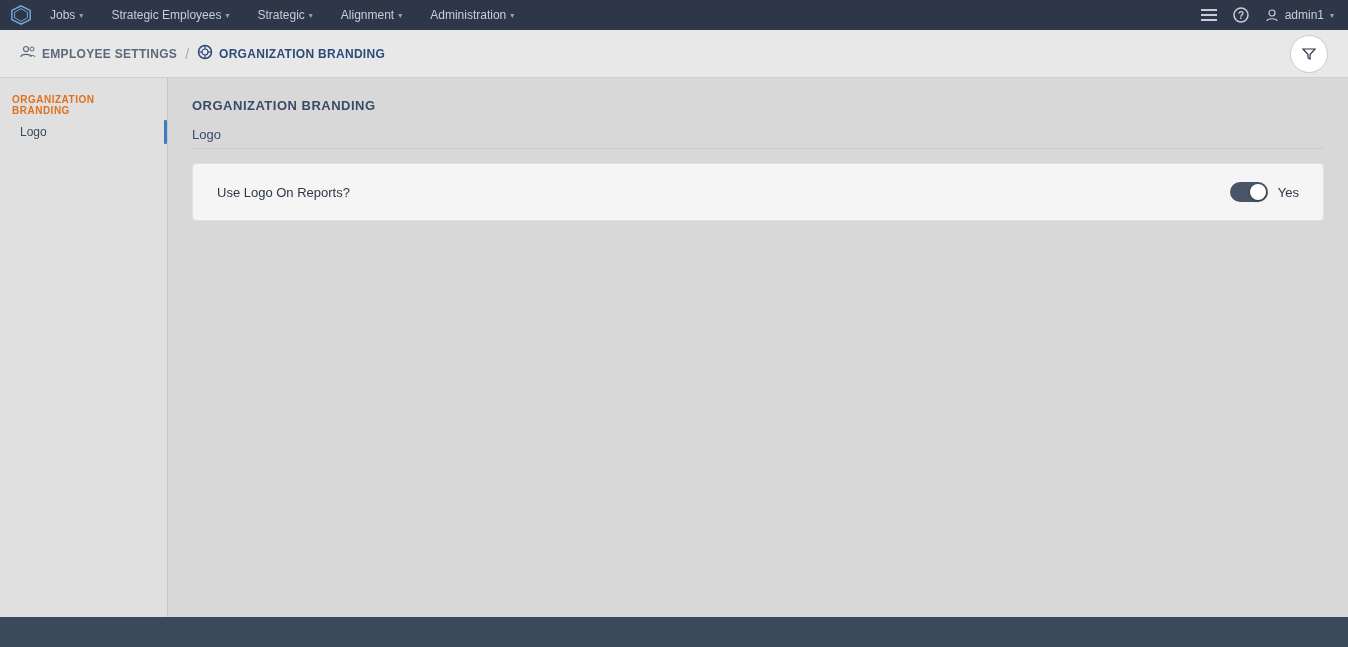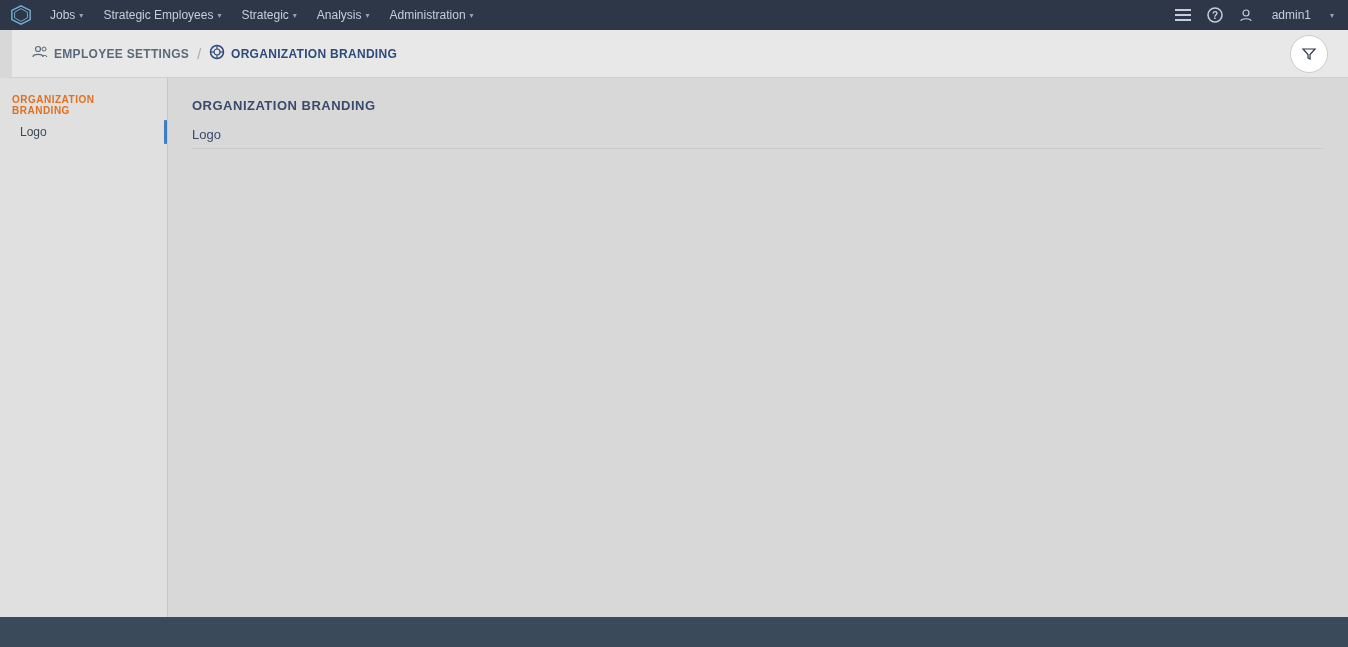--- a/index.html
+++ b/index.html
@@ -23,21 +23,21 @@
       align-items: center;
       justify-content: center;
     }
     .topnav-logo svg {
       width: 22px; height: 22px;
     }
     .topnav-nav {
       display: flex;
       align-items: center;
       flex: 1;
-      gap: 0;
+      gap: 8px;
     }
     .topnav-item {
       color: #c8cdd8;
       font-size: 12px;
       padding: 0 10px;
       height: 30px;
       display: flex;
       align-items: center;
       gap: 4px;
       cursor: pointer;
@@ -57,34 +57,33 @@
       color: #c8cdd8;
       width: 28px; height: 28px;
       display: flex; align-items: center; justify-content: center;
       cursor: pointer;
       font-size: 14px;
       border-radius: 3px;
     }
     .topnav-user {
       color: #c8cdd8;
       font-size: 12px;
-      display: flex; align-items: center; gap: 19px;
+      display: flex; align-items: center; gap: 6px;
       cursor: pointer;
       padding: 0 6px;
     }
 
     
     .breadcrumb-bar {
       background: #e8e8e8;
       height: 48px;
       display: flex;
       align-items: center;
       padding: 5px 20px;
       border-bottom: 1px solid #d0d0d0;
-      margin-left: 12px;
     }
     .breadcrumb-item {
       display: flex; align-items: center; gap: 6px;
       font-size: 12px;
       color: #5a6a7a;
       font-weight: 600;
       letter-spacing: 0.3px;
     }
     .breadcrumb-sep {
       margin: 0 8px;
@@ -237,21 +236,21 @@
     </div>
     <div class="topnav-item">
       <span>Strategic Employees</span>
       <span class="chevron-down">▾</span>
     </div>
     <div class="topnav-item">
       <span>Strategic</span>
       <span class="chevron-down">▾</span>
     </div>
     <div class="topnav-item">
-      <span>Analysis</span>
+      <span>Alignment</span>
       <span class="chevron-down">▾</span>
     </div>
     <div class="topnav-item">
       <span>Administration</span>
       <span class="chevron-down">▾</span>
     </div>
   </div>
 
   <div class="topnav-right">
     <div class="topnav-icon-btn">
@@ -322,17 +321,28 @@
         <span>Logo</span>
         <div style="position:absolute; top:0; bottom:0; right:0; width:3px; background:#3a7fc1; border-radius:1px;"></div>
       </div>
     </div>
   </aside>
 
   <main class="content-area">
     <div class="section-header">ORGANIZATION BRANDING</div>
     <div class="subsection-header">Logo</div>
 
+    <div class="card">
+      <div class="toggle-row">
+        <span class="toggle-label">Use Logo On Reports?</span>
+        <div class="toggle-container">
+          <div class="toggle-switch">
+            <div class="toggle-thumb"></div>
+          </div>
+          <span class="toggle-value">Yes</span>
+        </div>
+      </div>
+    </div>
   </main>
 
 </div>
 
 <div class="footer-bar"></div>
 
 </body></html>

